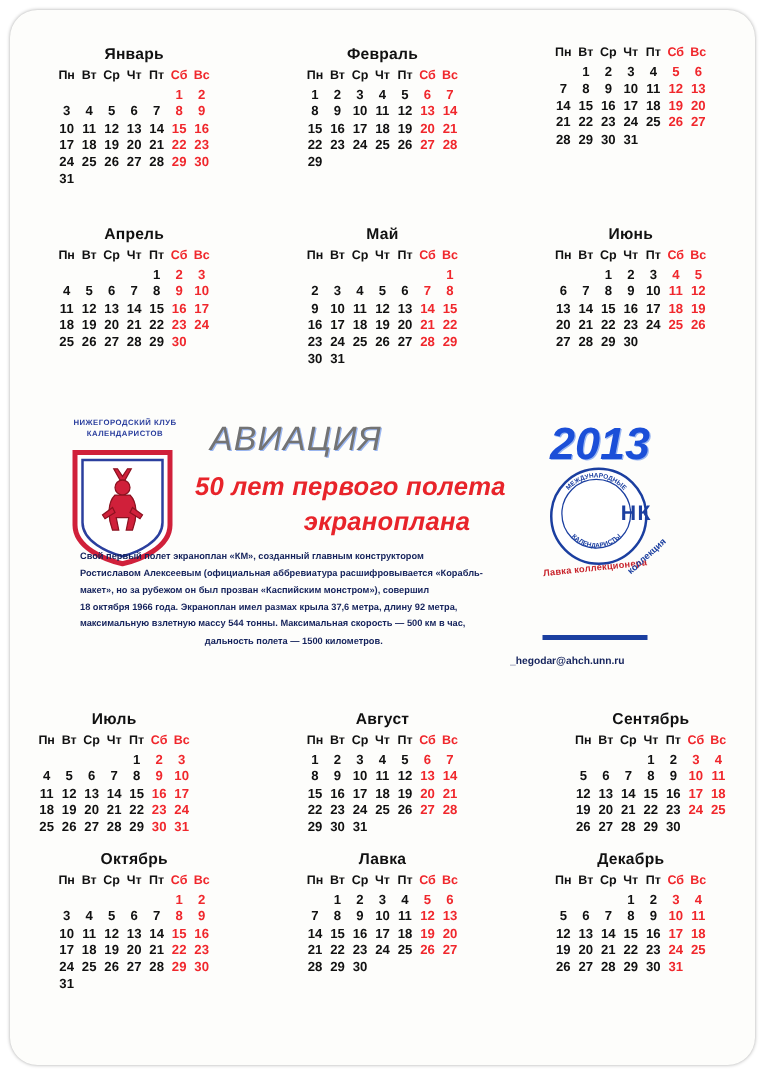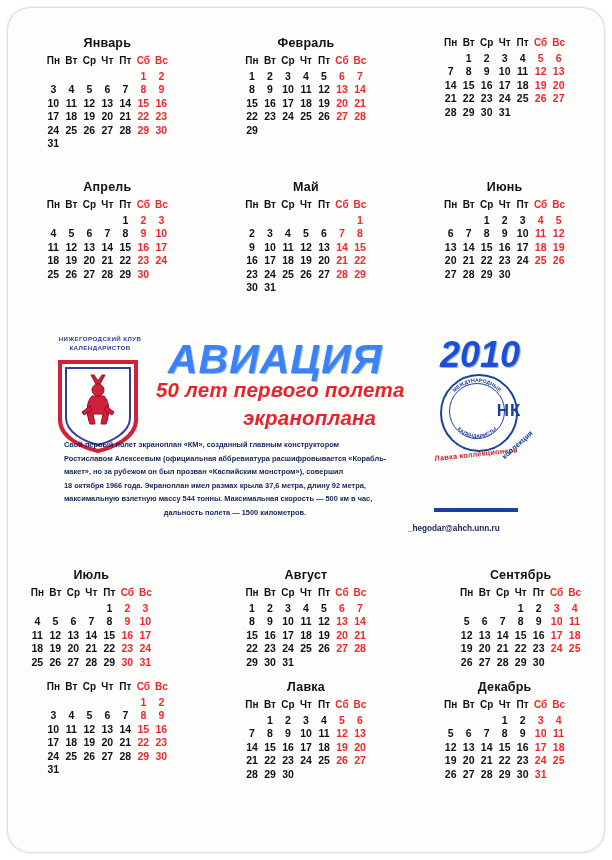--- a/index.html
+++ b/index.html
@@ -99,24 +99,24 @@
   }
   #coat .shield {
     position: absolute;
     left: 0; top: 0;
     width: 84px; height: 96px;
   }
   #title-aviacia {
     position: absolute;
     left: 160px;
     top: 10px;
-    font-size: 41px;
-    font-weight: bold;
+    font-size: 27px;
+    font-weight: normal;
     font-style: italic;
-    color: #3b82f6;
+    color: #737373;
     letter-spacing: 1px;
     text-shadow: 1px 1px 0 #9ab6f0;
   }
   #title-year {
     position: absolute;
     left: 432px;
     top: 8px;
     font-size: 36px;
     font-weight: bold;
     font-style: italic;
@@ -675,21 +675,21 @@
           <path d="M40 26 l-5 -9 l3 0 l4 6 l4 -6 l3 0 l-5 9 z"></path>
           <ellipse cx="42" cy="32" rx="6" ry="6"></ellipse>
           <path d="M36 38 C30 44 30 56 34 66 l5 0 l-2 -10 l10 0 l-2 10 l5 0 C54 56 54 44 48 38 z"></path>
           <path d="M34 48 l-8 6 l2 3 l8 -5 z"></path>
           <path d="M50 48 l8 6 l-2 3 l-8 -5 z"></path>
         </g>
       </svg>
     </div>
 
     <div id="title-aviacia">АВИАЦИЯ</div>
-    <div id="title-year">2010</div>
+    <div id="title-year">2013</div>
     <div id="sub1">50 лет первого полета</div>
     <div id="sub2">экраноплана</div>
 
     <div id="blurb">
         <span class="ln">Свой первый полет экраноплан «КМ», созданный главным конструктором</span>
         <span class="ln">Ростиславом Алексеевым (официальная аббревиатура расшифровывается «Корабль-</span>
         <span class="ln">макет», но за рубежом он был прозван «Каспийским монстром»), совершил</span>
         <span class="ln">18 октября 1966 года. Экраноплан имел размах крыла 37,6 метра, длину 92 метра,</span>
         <span class="ln">максимальную взлетную массу 544 тонны. Максимальная скорость — 500 км в час,</span>
         <span class="ln center">дальность полета — 1500 километров.</span>
@@ -905,20 +905,21 @@
               <td class="we"></td>
               <td class="we"></td>
             </tr>
           </tbody>
         </table>
       </div>
     </div>
 
   <div class="cal-grid" id="row-4" style="top:672px;">
       <div class="month">
+        <div class="month-name">Октябрь</div>
         <table class="mt">
           <thead>
             <tr>
               <td class="wk">Пн</td>
               <td class="wk">Вт</td>
               <td class="wk">Ср</td>
               <td class="wk">Чт</td>
               <td class="wk">Пт</td>
               <td class="we">Сб</td>
               <td class="we">Вс</td>

